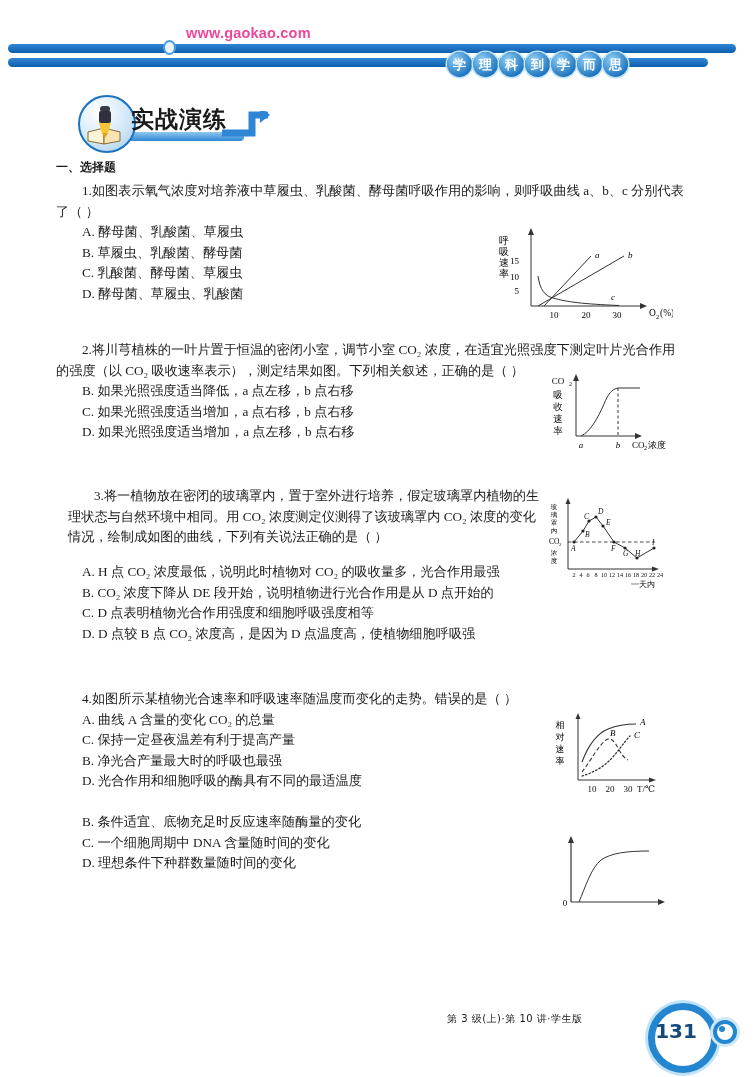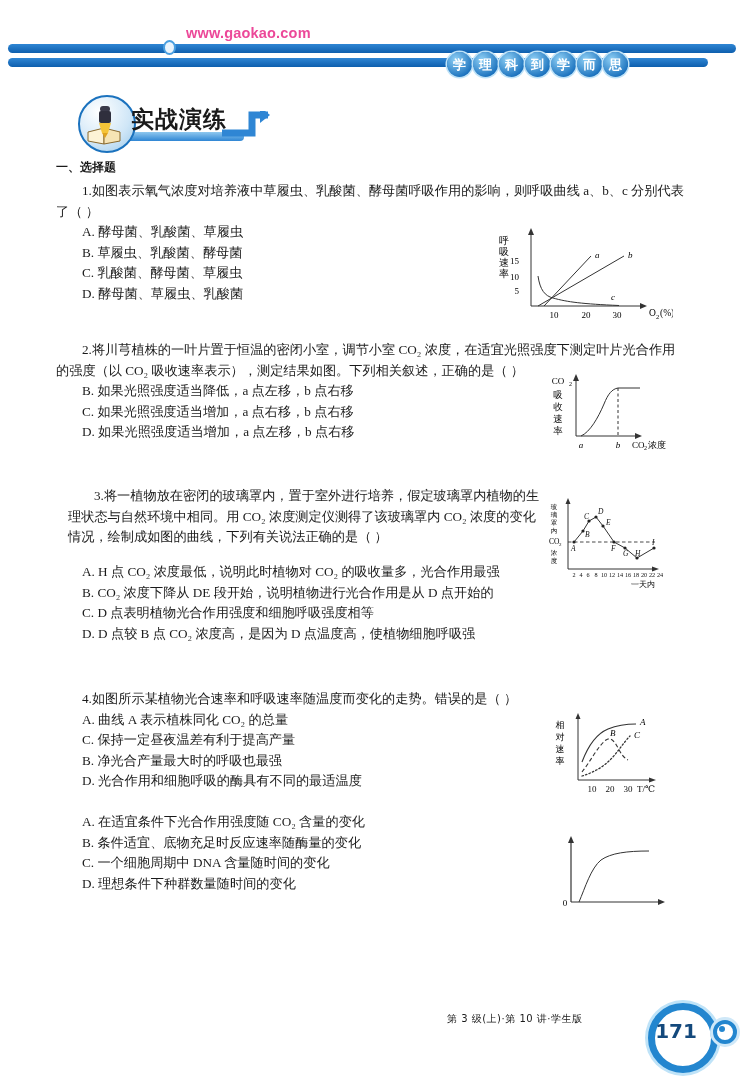--- a/index.html
+++ b/index.html
@@ -306,21 +306,21 @@
         <text x="117" y="82">24</text>
       </g>
       <text x="88" y="92" font-size="8">一天内</text>
     </svg>
   </div>
 
   <div class="q-block" style="left:56px; top:689px; width:480px;">
     <div class="q-stem">
       <span>4.</span><span>如图所示某植物光合速率和呼吸速率随温度而变化的走势。错误的是（    ）</span>
     </div>
-    <span class="opt">A. 曲线 A 表示植株同化 CO₂ 的总量</span>
+    <span class="opt">A. 曲线 A 含量的变化 CO₂ 的总量</span>
     <span class="opt">C. 保持一定昼夜温差有利于提高产量</span>
     <span class="opt">B. 净光合产量最大时的呼吸也最强</span>
     <span class="opt">D. 光合作用和细胞呼吸的酶具有不同的最适温度</span>
   </div>
 
   <div class="fig" style="left:548px; top:710px;">
     <svg width="132" height="90" viewBox="0 0 132 90">
       <text x="12" y="18" font-size="9" text-anchor="middle">相</text>
       <text x="12" y="30" font-size="9" text-anchor="middle">对</text>
       <text x="12" y="42" font-size="9" text-anchor="middle">速</text>
@@ -343,36 +343,35 @@
       <g font-size="9" text-anchor="middle" fill="#111">
         <text x="44" y="82">10</text>
         <text x="62" y="82">20</text>
         <text x="80" y="82">30</text>
       </g>
       <text x="98" y="82" font-size="9" text-anchor="middle">T/℃</text>
     </svg>
   </div>
 
   <div class="q-block" style="left:56px; top:812px; width:480px;">
-    <span class="opt">A. 在适宜条件下光合作用强度随 CO₂ 含量的变化</span>
     <span class="opt">B. 条件适宜、底物充足时反应速率随酶量的变化</span>
     <span class="opt">C. 一个细胞周期中 DNA 含量随时间的变化</span>
     <span class="opt">D. 理想条件下种群数量随时间的变化</span>
   </div>
 
   <div class="fig" style="left:545px; top:832px;">
     <svg width="136" height="88" viewBox="0 0 136 88">
       <line x1="26" y1="8" x2="26" y2="70" stroke="#333" stroke-width="1.2"></line>
       <path d="M26 4 L23 11 L29 11 Z" fill="#333"></path>
       <line x1="26" y1="70" x2="116" y2="70" stroke="#333" stroke-width="1.2"></line>
       <path d="M120 70 L113 67 L113 73 Z" fill="#333"></path>
       <text x="20" y="74" font-size="9" text-anchor="middle">0</text>
       <path d="M34 70 C40 56, 46 36, 56 28 C66 21, 82 19, 104 19" fill="none" stroke="#333" stroke-width="1"></path>
     </svg>
   </div>
 
   <div class="foot-text">第 3 级(上)·第 10 讲·学生版</div>
   <div class="foot-ring-outer"></div>
-  <div class="foot-num">171</div>
+  <div class="foot-num">131</div>
   <div class="foot-dot"></div>
   <div class="foot-dot-in"></div>
 
 </div>
 
 </body></html>

